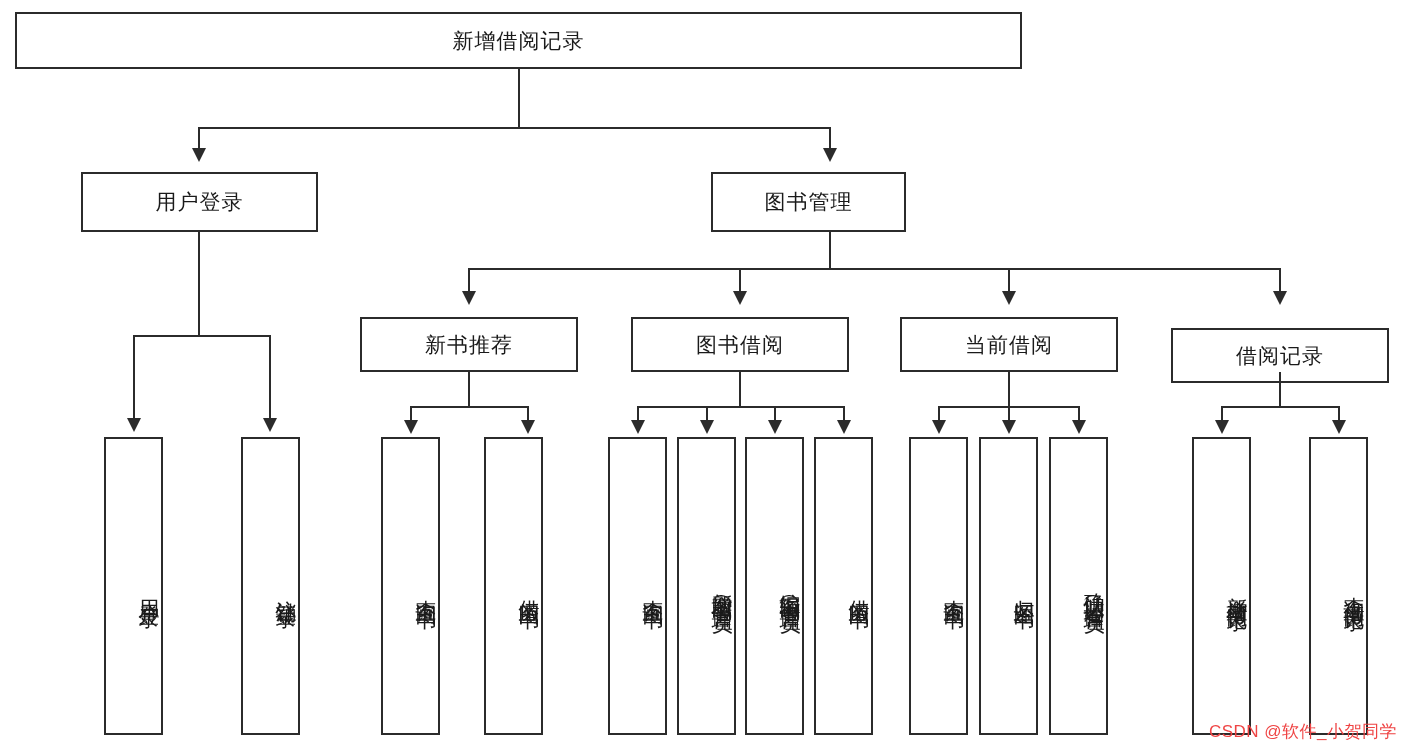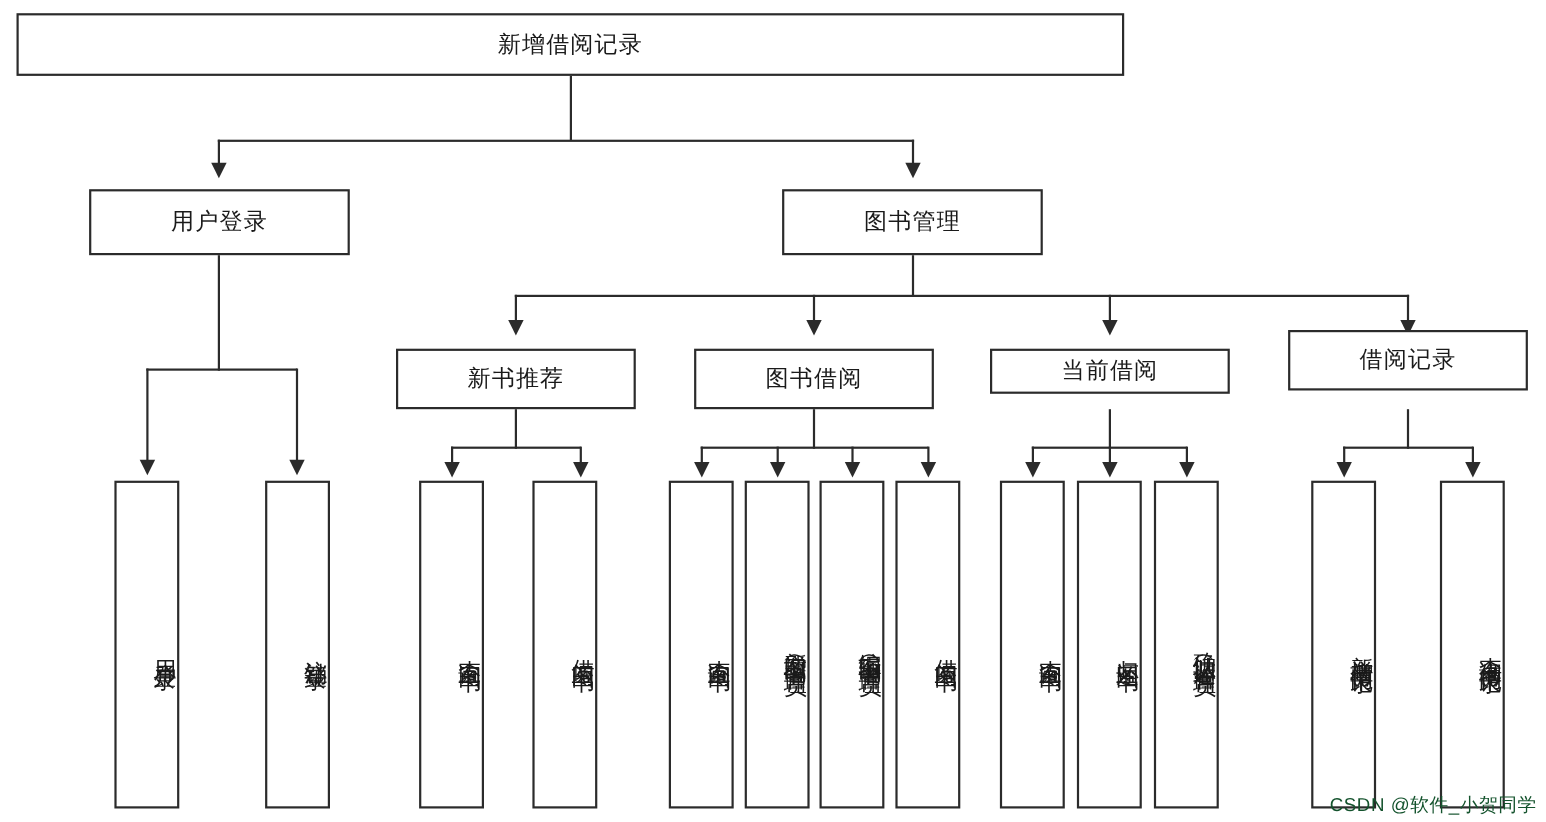--- a/index.html
+++ b/index.html
@@ -61,21 +61,21 @@
     height: 0;
     border-left: 7px solid transparent;
     border-right: 7px solid transparent;
     border-top: 14px solid #2b2b2b;
   }
   #watermark {
     position: absolute;
     right: 8px;
     bottom: 4px;
     font-size: 17px;
-    color: #14532d;
+    color: #ef4444;
     letter-spacing: 0.5px;
     white-space: nowrap;
     pointer-events: none;
   }
 </style>
 </head>
 <body>
 
 <div id="canvas">
 
@@ -86,21 +86,21 @@
   <div class="line vline" style="left:518px; top:69px; width:2px; height:59px;"></div>
   <div class="line hline" style="left:198px; top:127px; width:633px; height:2px;"></div>
   <div class="line vline" style="left:198px; top:127px; width:2px; height:24px;"></div>
   <div class="arrow" style="left:192px; top:148px;"></div>
   <div class="line vline" style="left:829px; top:127px; width:2px; height:24px;"></div>
   <div class="arrow" style="left:823px; top:148px;"></div>
 
   <div class="node horiz" style="left:81px; top:172px; width:237px; height:60px;">
     <span>用户登录</span>
   </div>
-  <div class="node horiz" style="left:711px; top:172px; width:237px; height:60px;">
+  <div class="node horiz" style="left:711px; top:172px; width:195px; height:60px;">
     <span>图书管理</span>
   </div>
 
   <div class="line vline" style="left:198px; top:232px; width:2px; height:105px;"></div>
   <div class="line hline" style="left:133px; top:335px; width:137px; height:2px;"></div>
   <div class="line vline" style="left:133px; top:335px; width:2px; height:86px;"></div>
   <div class="arrow" style="left:127px; top:418px;"></div>
   <div class="line vline" style="left:269px; top:335px; width:2px; height:86px;"></div>
   <div class="arrow" style="left:263px; top:418px;"></div>
 
@@ -114,24 +114,24 @@
   <div class="arrow" style="left:1002px; top:291px;"></div>
   <div class="line vline" style="left:1279px; top:268px; width:2px; height:26px;"></div>
   <div class="arrow" style="left:1273px; top:291px;"></div>
 
   <div class="node horiz" style="left:631px; top:317px; width:218px; height:55px;">
     <span>图书借阅</span>
   </div>
   <div class="node horiz" style="left:360px; top:317px; width:218px; height:55px;">
     <span>新书推荐</span>
   </div>
-  <div class="node horiz" style="left:900px; top:317px; width:218px; height:41px;">
+  <div class="node horiz" style="left:900px; top:317px; width:218px; height:55px;">
     <span>当前借阅</span>
   </div>
-  <div class="node horiz" style="left:1171px; top:300px; width:218px; height:55px;">
+  <div class="node horiz" style="left:1171px; top:328px; width:218px; height:55px;">
     <span>借阅记录</span>
   </div>
 
   <div class="line vline" style="left:468px; top:372px; width:2px; height:36px;"></div>
   <div class="line hline" style="left:410px; top:406px; width:118px; height:2px;"></div>
   <div class="line vline" style="left:410px; top:406px; width:2px; height:16px;"></div>
   <div class="arrow" style="left:404px; top:420px;"></div>
   <div class="line vline" style="left:527px; top:406px; width:2px; height:16px;"></div>
   <div class="arrow" style="left:521px; top:420px;"></div>
 

